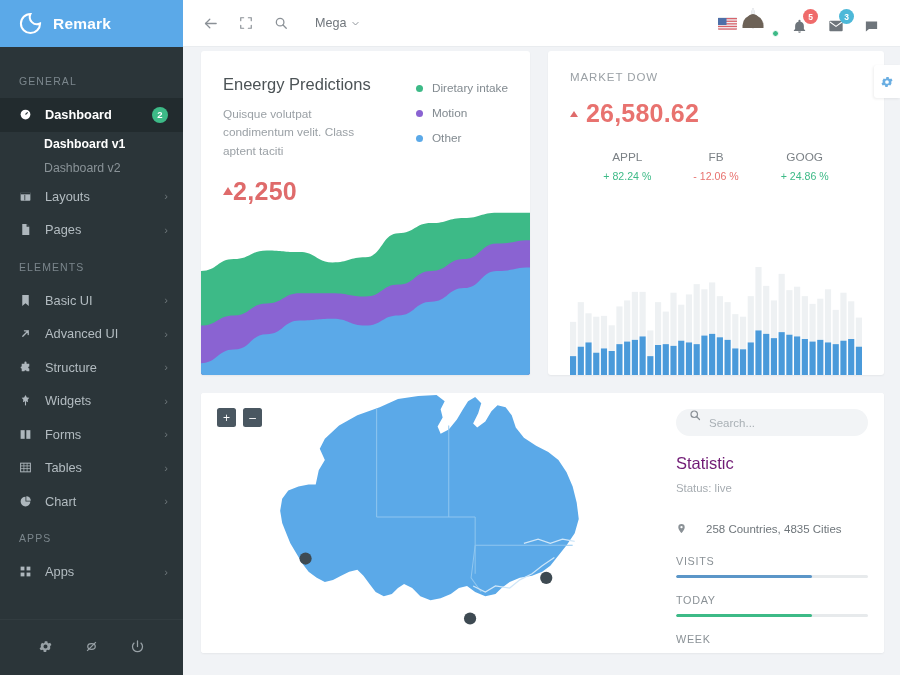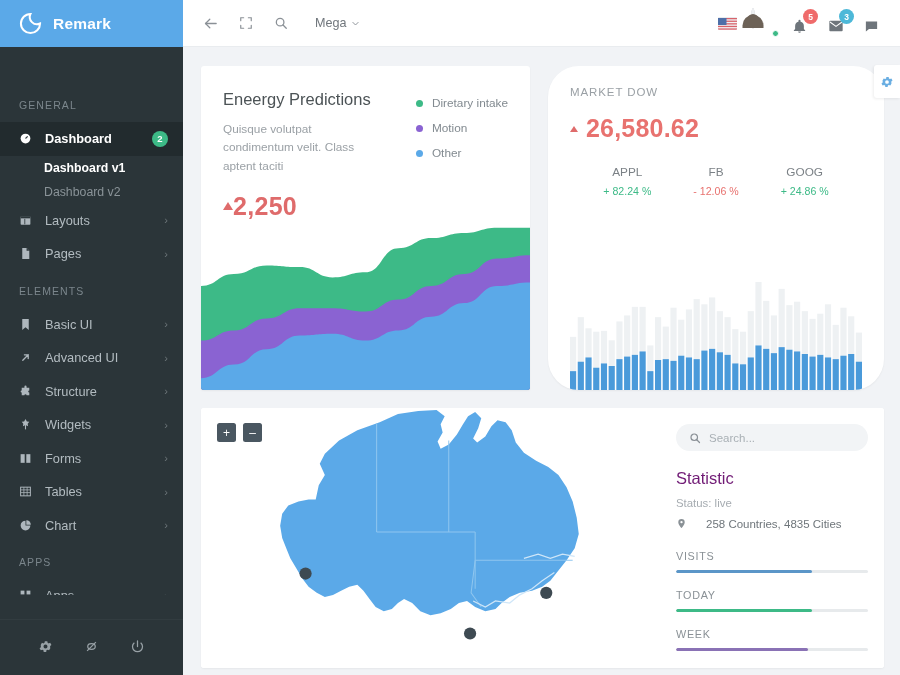--- a/index.html
+++ b/index.html
@@ -6,21 +6,21 @@
   html, body {
     width: 900px; height: 675px;
     font-family: "Liberation Sans", sans-serif;
     background: #f1f3f6; overflow: hidden;
   }
   .app { display: flex; width: 900px; height: 675px; position: relative; }
 
   
   .sidebar {
     width: 183px; height: 675px; background: #2b3539;
-    display: flex; flex-direction: column; flex: 0 0 183px; gap: 24px;
+    display: flex; flex-direction: column; flex: 0 0 183px;
   }
   .brand {
     height: 47px; background: #5ba9e8; display: flex; align-items: center;
     padding-left: 19px; gap: 11px; flex: 0 0 47px;
   }
   .brand-logo { width: 23px; height: 23px; position: relative; }
   .brand-name { color: #fff; font-size: 15.5px; font-weight: bold; letter-spacing: .2px; }
 
   .nav-scroll { flex: 1; overflow: hidden; padding-top: 14px; }
   .nav-section {
@@ -83,21 +83,21 @@
     border-radius: 50%; background: #3dba87; border: 1.5px solid #fff; }
   .ic-badge { position: relative; cursor: pointer; color: #6e757b; font-size: 14px;
     width: 22px; height: 22px; display: flex; align-items: flex-end; justify-content: flex-start; }
   .ic-badge .cnt {
     position: absolute; top: -3px; right: -4px; min-width: 15px; height: 15px;
     border-radius: 50%; font-size: 8.5px; color: #fff; display: flex;
     align-items: center; justify-content: center; font-weight: bold;
   }
 
   
-  .content { flex: 1; padding: 19px 16px 0 18px; overflow: hidden; }
+  .content { flex: 1; padding: 4px 16px 0 18px; overflow: hidden; }
   .row { display: flex; gap: 18px; }
   .card { background: #fff; border-radius: 3px; box-shadow: 0 1px 2px rgba(0,0,0,.05); }
 
   
   .card-energy { width: 329px; height: 324px; overflow: hidden;
      display: flex; flex-direction: column; position: relative; }
   .energy-head { padding: 24px 22px 0 22px; display: flex; }
   .energy-title { font-size: 16.5px; color: #4c5356; font-weight: normal; margin-bottom: 11px;}
   .energy-desc { font-size: 11.8px; color: #9ba1a6; line-height: 1.55; width: 160px; }
   .energy-num { margin-top: 17px; display: flex; align-items: center; gap: 0; }
@@ -106,21 +106,21 @@
   .tri-up.sm { border-left-width: 4px; border-right-width: 4px; border-bottom-width: 6px; }
   .energy-val { font-size: 25px; color: #df6b6b; font-weight: bold; letter-spacing: .3px; }
   .legend { margin-left: auto; padding-top: 6px; }
   .legend-item { display: flex; align-items: center; gap: 9px; margin-bottom: 11px;
                  font-size: 11.8px; color: #828a90; }
   .dot { width: 7px; height: 7px; border-radius: 50%; flex: 0 0 7px; }
   .area-wrap { margin-top: auto; height: 188px; width: 100%; }
 
   
   .card-market { flex: 1; height: 324px; padding: 20px 22px 0 22px;
-                 display: flex; flex-direction: column; overflow: hidden; border-radius: 31px; }
+                 display: flex; flex-direction: column; overflow: hidden; }
   .mk-title { font-size: 11.5px; color: #9aa0a5; letter-spacing: .9px; }
   .mk-num { display: flex; align-items: center; gap: 8px; margin-top: 16px; }
   .mk-val { font-size: 25px; color: #e8726f; font-weight: bold; letter-spacing: .2px; }
   .mk-stocks { display: flex; margin-top: 22px; padding: 0 14px; gap: 2px; }
   .mk-stock { flex: 1; text-align: center; }
   .mk-stock .sym { font-size: 11.8px; color: #7b8186; margin-bottom: 6px; }
   .mk-stock .pct { font-size: 10.6px; }
   .bars-wrap { margin-top: auto; height: 120px; width: 100%; }
 
   
@@ -129,30 +129,30 @@
   .map-pane { flex: 1; position: relative; background: #fff; overflow: hidden; }
   .zoom-ctrls { position: absolute; left: 16px; top: 15px; display: flex; gap: 7px; z-index: 5; }
   .zbtn {
     width: 19px; height: 19px; background: #4a5761; color: #fff; border-radius: 2.5px;
     display: flex; align-items: center; justify-content: center; font-size: 12px;
     cursor: pointer; line-height: 1; border: none;
   }
   .stat-pane { width: 220px; flex: 0 0 220px; background: #fff; padding: 16px 16px 0 12px; }
   .search-box {
     height: 27px; background: #f2f4f6; border-radius: 14px; display: flex;
-    align-items: center; padding: 0 13px; gap: 8px; margin-bottom: 18px;
+    padding: 0 13px; gap: 8px; margin-bottom: 18px;
   }
   .search-box svg { flex: 0 0 12px; }
   .search-box input {
     border: none; background: transparent; outline: none; font-size: 11.5px;
     color: #6e757b; width: 100%; font-family: "Liberation Sans", sans-serif;
   }
   .search-box input::placeholder { color: #a9b0b5; }
   .stat-title { font-size: 16.5px; color: #701a75; margin-bottom: 9px; }
-  .stat-status { font-size: 11.4px; color: #a6acb1; margin-bottom: 8px; }
+  .stat-status { font-size: 11.4px; color: #a6acb1; margin-bottom: 28px; }
   .stat-loc { display: flex; align-items: center; gap: 19px; font-size: 11.5px;
               color: #6f767b; margin-bottom: 20px; }
   .prog-block { margin-bottom: 16px; }
   .prog-label { font-size: 10.8px; color: #8a9196; letter-spacing: .7px; margin-bottom: 8px; }
   .prog-track { height: 3px; background: #e7eaec; border-radius: 2px; overflow: hidden; }
   .prog-fill { height: 3px; border-radius: 2px; }
 
   
   .settings-tab {
     position: absolute; right: 0; top: 65px; width: 26px; height: 33px;

